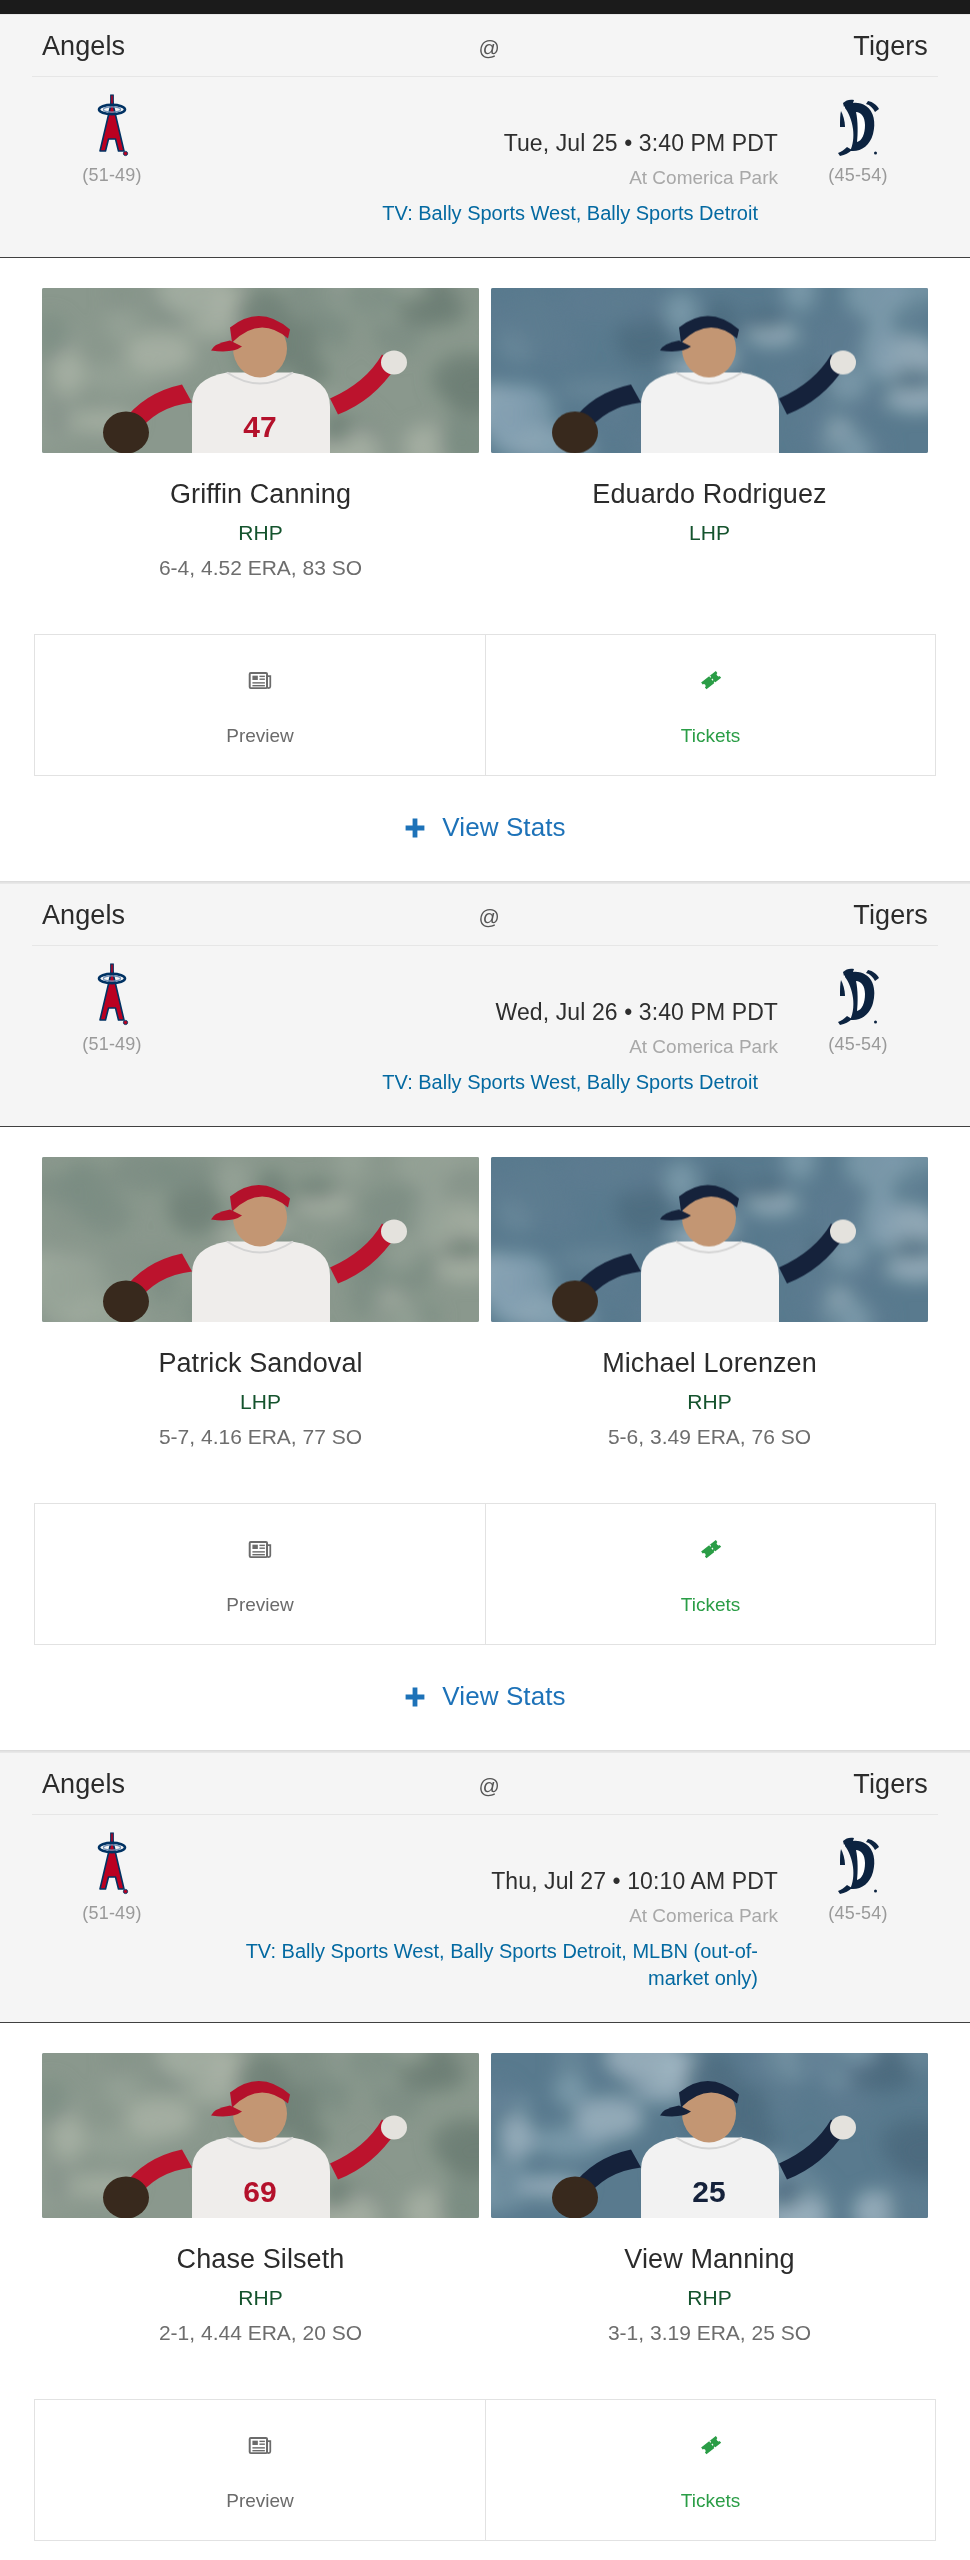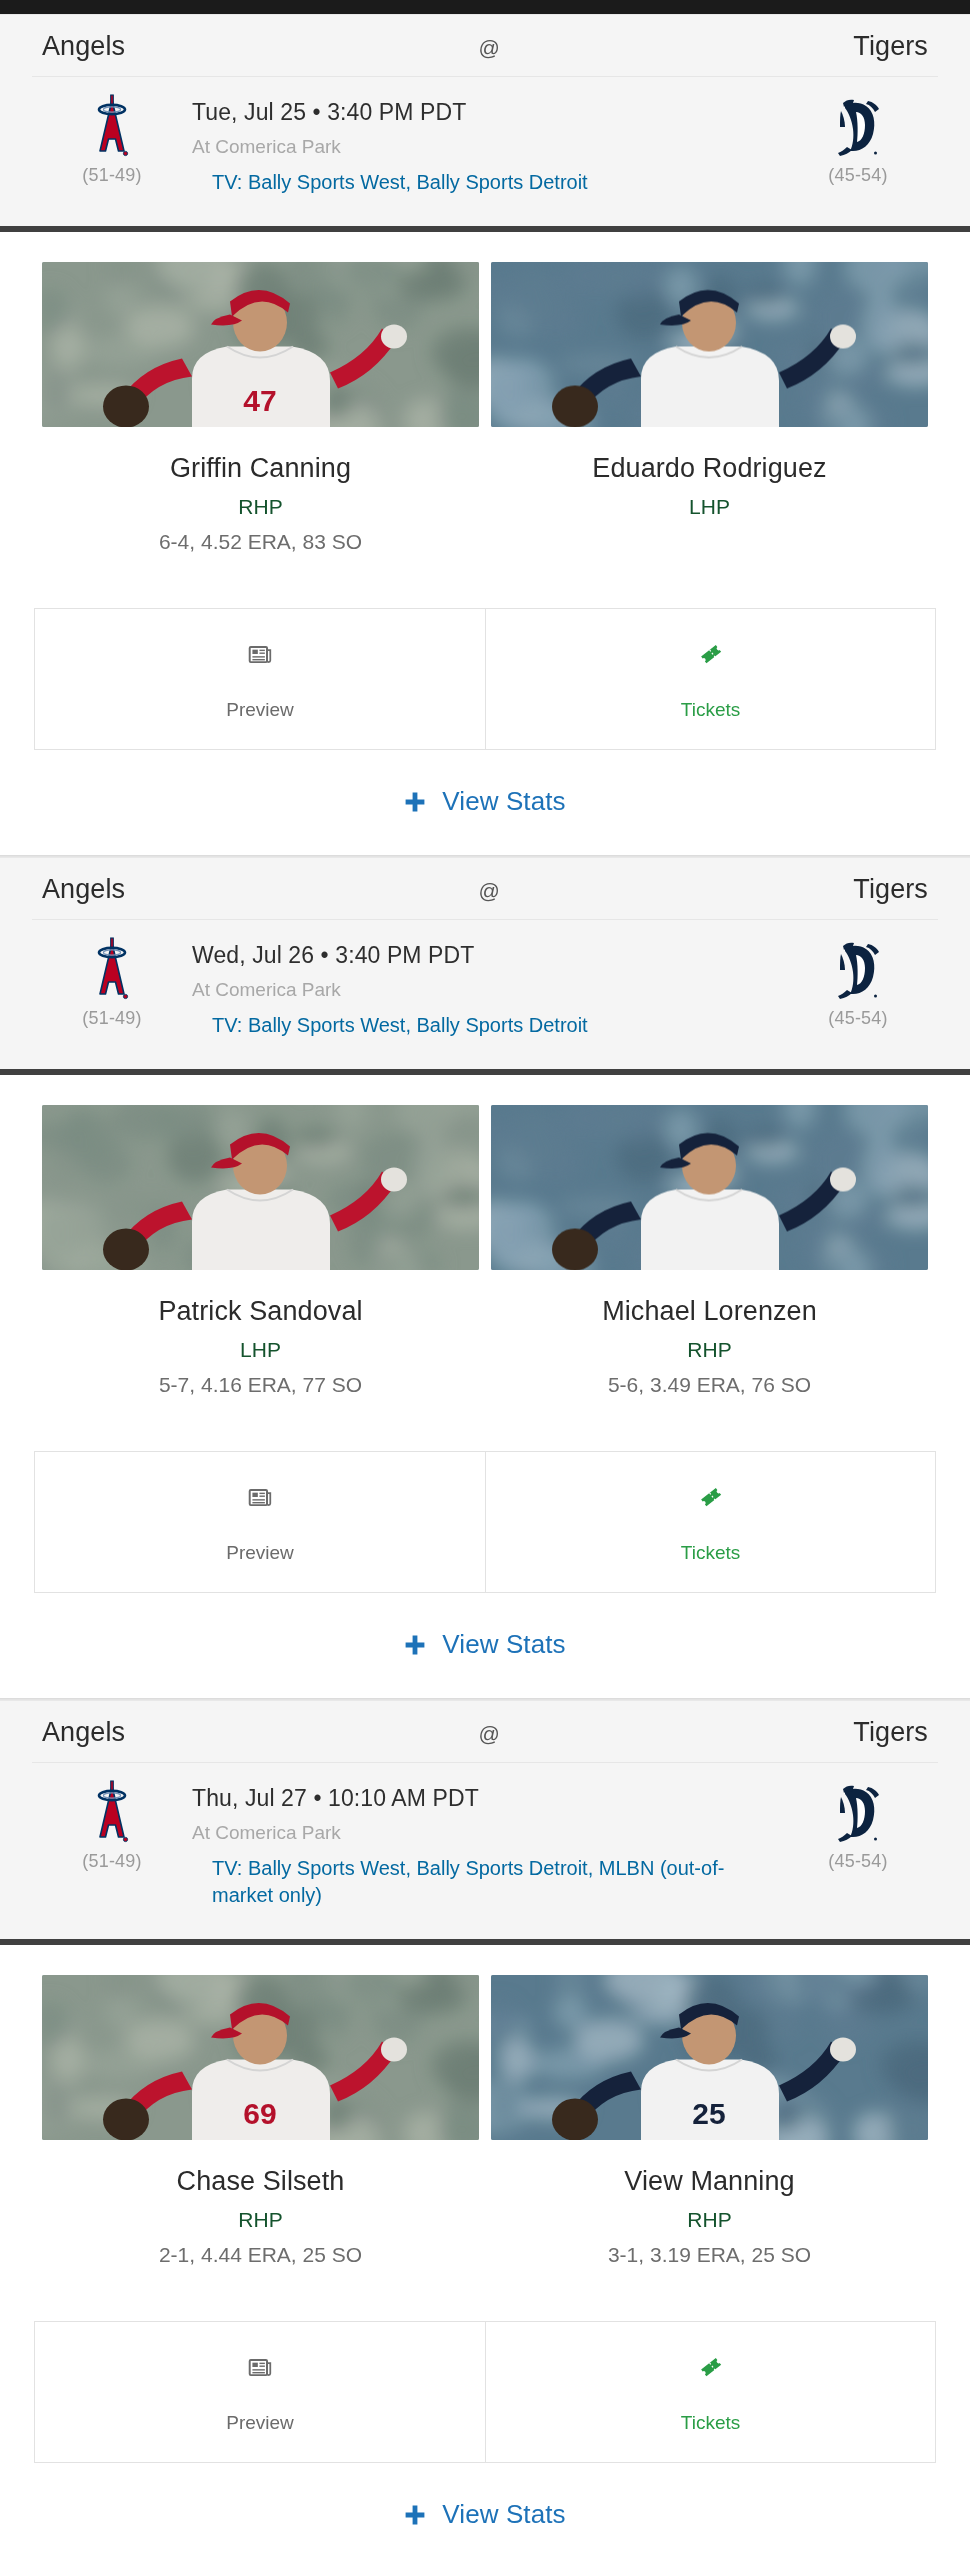--- a/index.html
+++ b/index.html
@@ -14,21 +14,21 @@
 
   .topbar { height: 14px; background: #1b1b1b; width: 100%; }
 
   
   .game { width: 100%; background: #ffffff; }
   .game + .game { border-top: 1px solid #e3e3e3; }
 
   .matchup {
     background: #f5f5f5;
     border-top: 1px solid #e8e8e8;
-    border-bottom: 6px solid #404040;
+    border-bottom: 1px solid #404040;
     padding: 16px 32px 30px 32px;
   }
   .teamrow {
     display: flex;
     align-items: baseline;
     justify-content: space-between;
     padding: 0 10px 14px 10px;
     border-bottom: 1px solid #e6e6e6;
   }
   .teamname {
@@ -52,22 +52,23 @@
     flex: 0 0 160px;
   }
   .record {
     font-size: 18px;
     color: #9a9a9a;
     margin-top: 6px;
     letter-spacing: .2px;
   }
   .center-col {
     flex: 1 1 auto;
-    text-align: left;
+    text-align: right;
     padding-top: 6px;
+    margin-top: 31px;
   }
   .gdate {
     font-size: 23px;
     color: #2e2e2e;
     letter-spacing: .1px;
     margin-bottom: 10px;
   }
   .gvenue {
     font-size: 19px;
     color: #a8a8a8;
@@ -778,21 +779,21 @@
       <ellipse cx="352" cy="76" rx="13" ry="12" fill="#e9e7e2"></ellipse>
       <path d="M150 116 q-36 4 -56 32 l-14 -12 q22 -30 60 -38 z" fill="#c0142e"></path>
       <ellipse cx="84" cy="146" rx="23" ry="21" fill="#3a2a1e"></ellipse>
       <text x="218" y="150" font-family="Liberation Sans, sans-serif" font-size="30" font-weight="bold" fill="#b8122c" text-anchor="middle">69</text>
     </g>
     <rect width="437" height="168" fill="#000" opacity="0.02"></rect>
   </svg>
             </div>
         <div class="pname">Chase Silseth</div>
         <div class="phand">RHP</div>
-        <div class="pstats">2-1, 4.44 ERA, 25 SO</div>
+        <div class="pstats">2-1, 4.44 ERA, 20 SO</div>
       </div>
       <div class="pitcher">
         <div class="photo">
               <svg viewBox="0 0 437 168" preserveAspectRatio="xMidYMid slice" xmlns="http://www.w3.org/2000/svg">
     <defs>
       <filter id="bl_tigers_25">
                     <feGaussianBlur stdDeviation="9"></feGaussianBlur>
                   </filter>
     </defs>
     <rect width="437" height="168" fill="#5b7d91"></rect>

